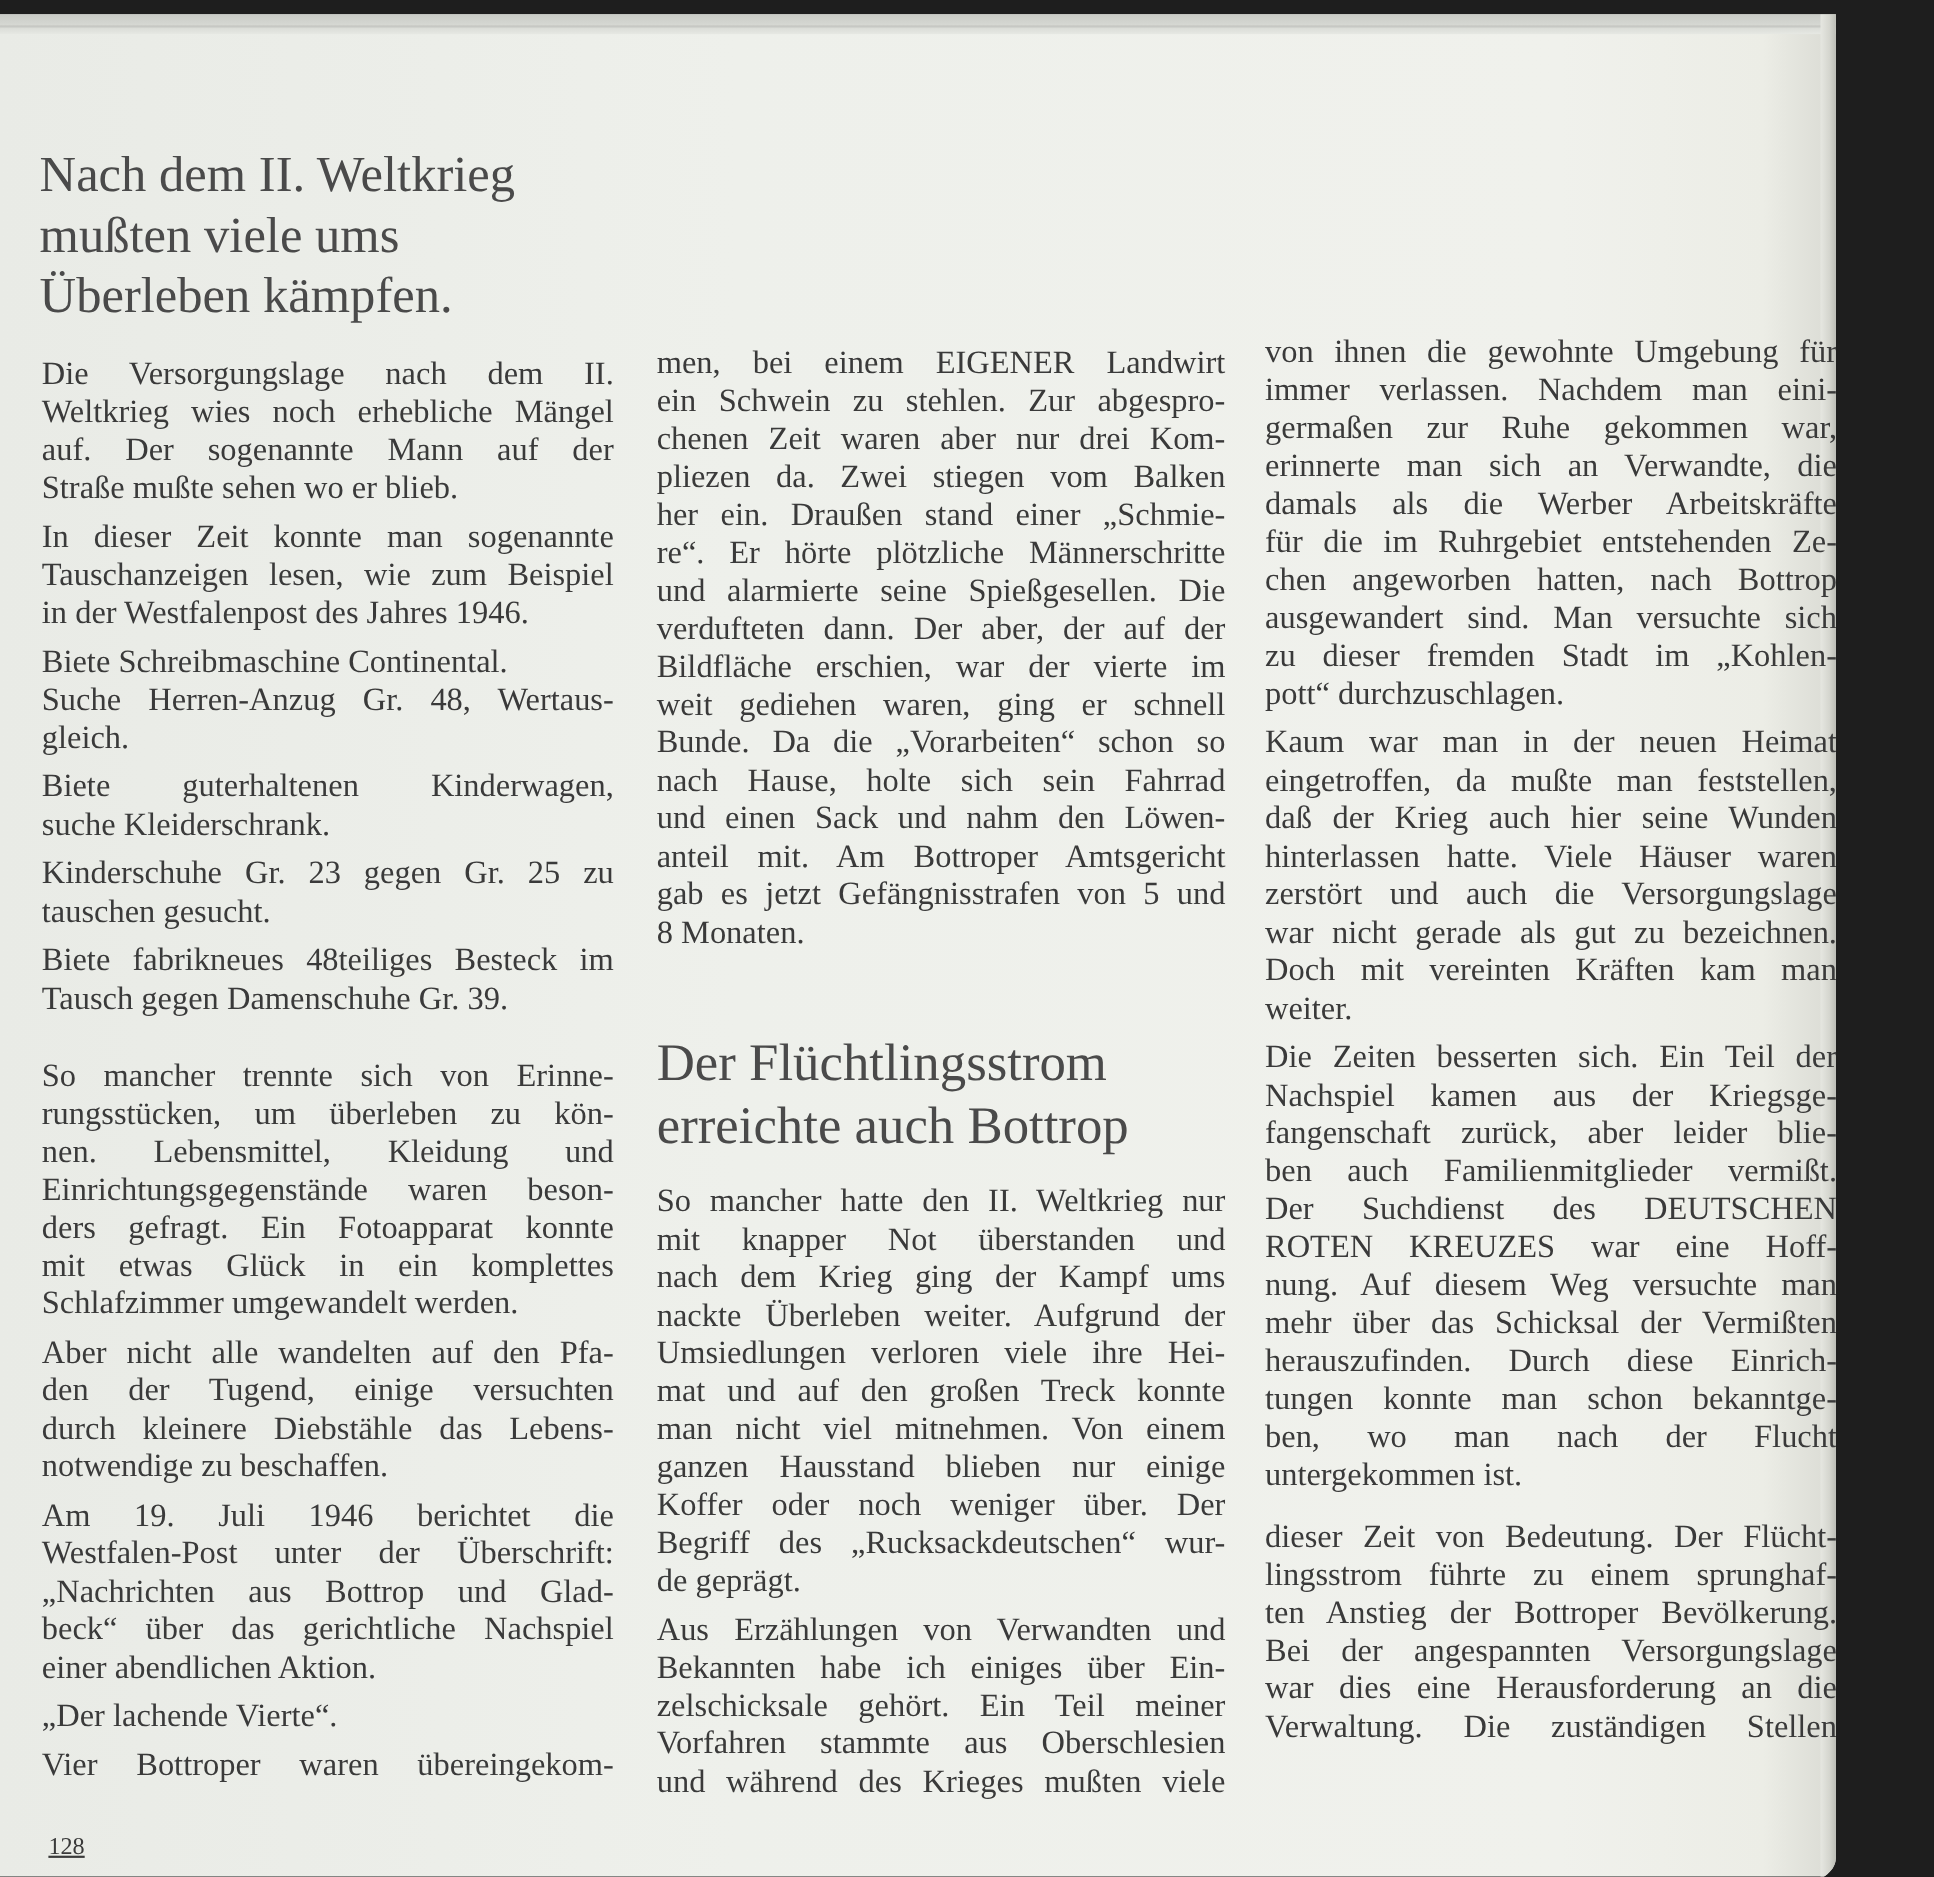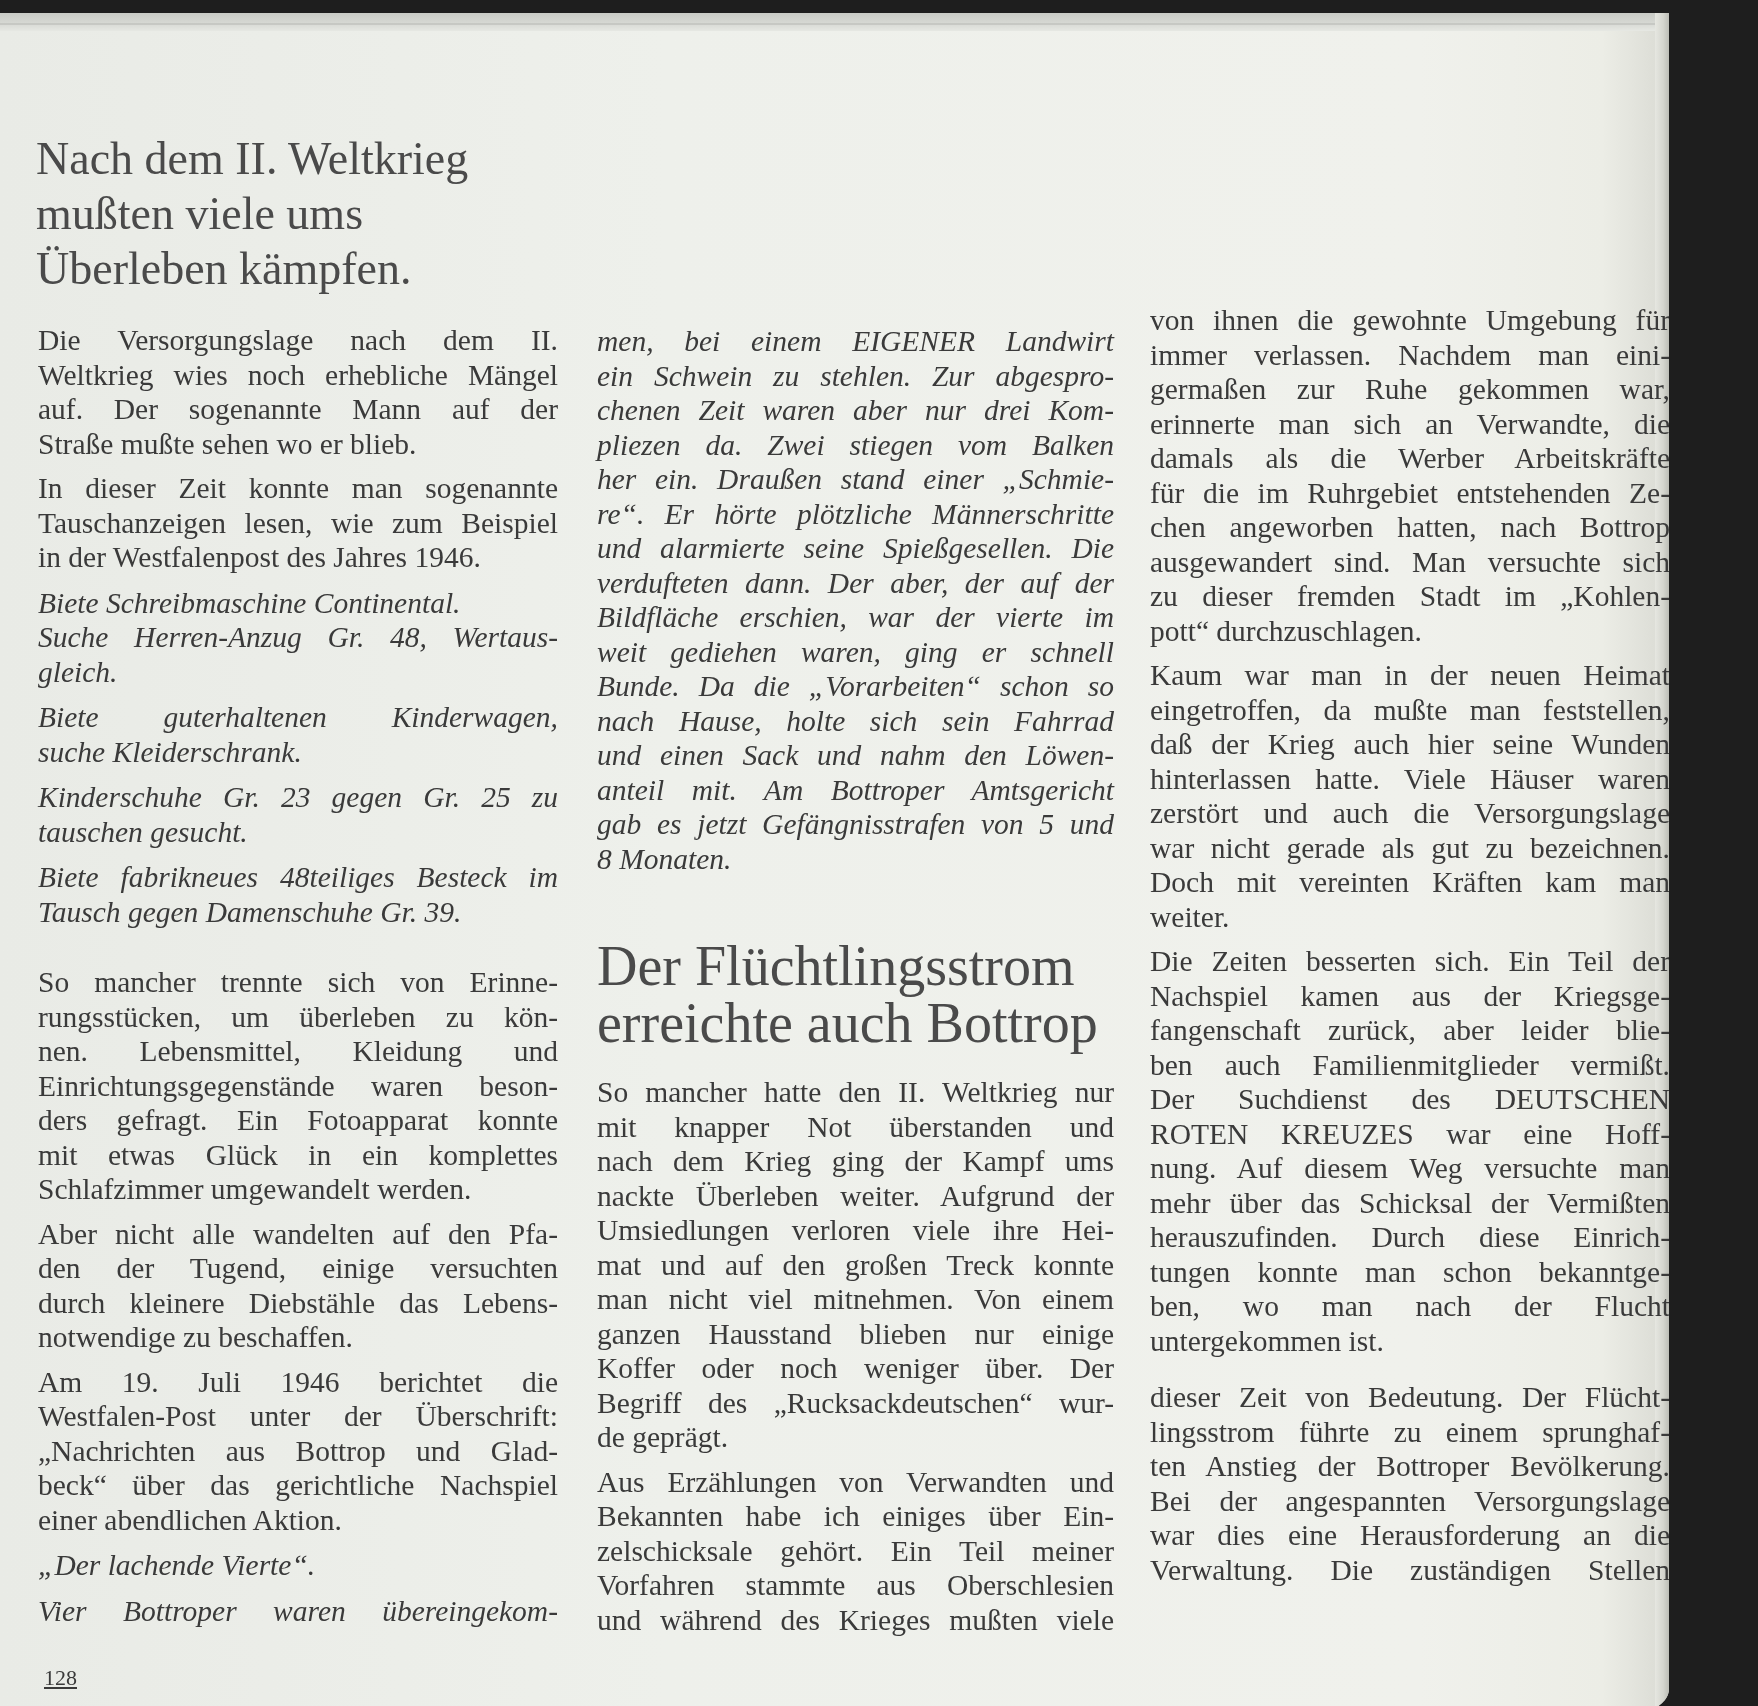--- a/index.html
+++ b/index.html
@@ -57,22 +57,20 @@
       color: #3a3a3a;
       font-size: 29.5px;
       line-height: 34.5px;
       text-align: justify;
       hyphens: manual;
     }
     .col p {
       margin: 0 0 10px 0;
     }
     .col p.italic {
-      font-style: italic;
-      margin-top: 11px;
     }
     .col p .line {
       display: block;
       text-align: justify;
       text-align-last: justify;
       white-space: nowrap;
     }
     .col p .line.last {
       text-align-last: left;
     }
@@ -88,21 +86,21 @@
       margin: 0;
     }
     .heading .line { display: block; white-space: nowrap; }
     .heading-1 {
       left: 36px; top: 118px;
       font-size: 46px;
       line-height: 55px;
     }
     .heading-2 {
       left: 597px; top: 925px;
-      font-size: 56px;
+      font-size: 48px;
       line-height: 57px;
     }
     .page-number {
       position: absolute;
       left: 44px; top: 1652px;
       font-family: "Liberation Serif", "DejaVu Serif", serif;
       font-size: 22px;
       color: #3a3a3a;
       text-decoration: underline;
     }

